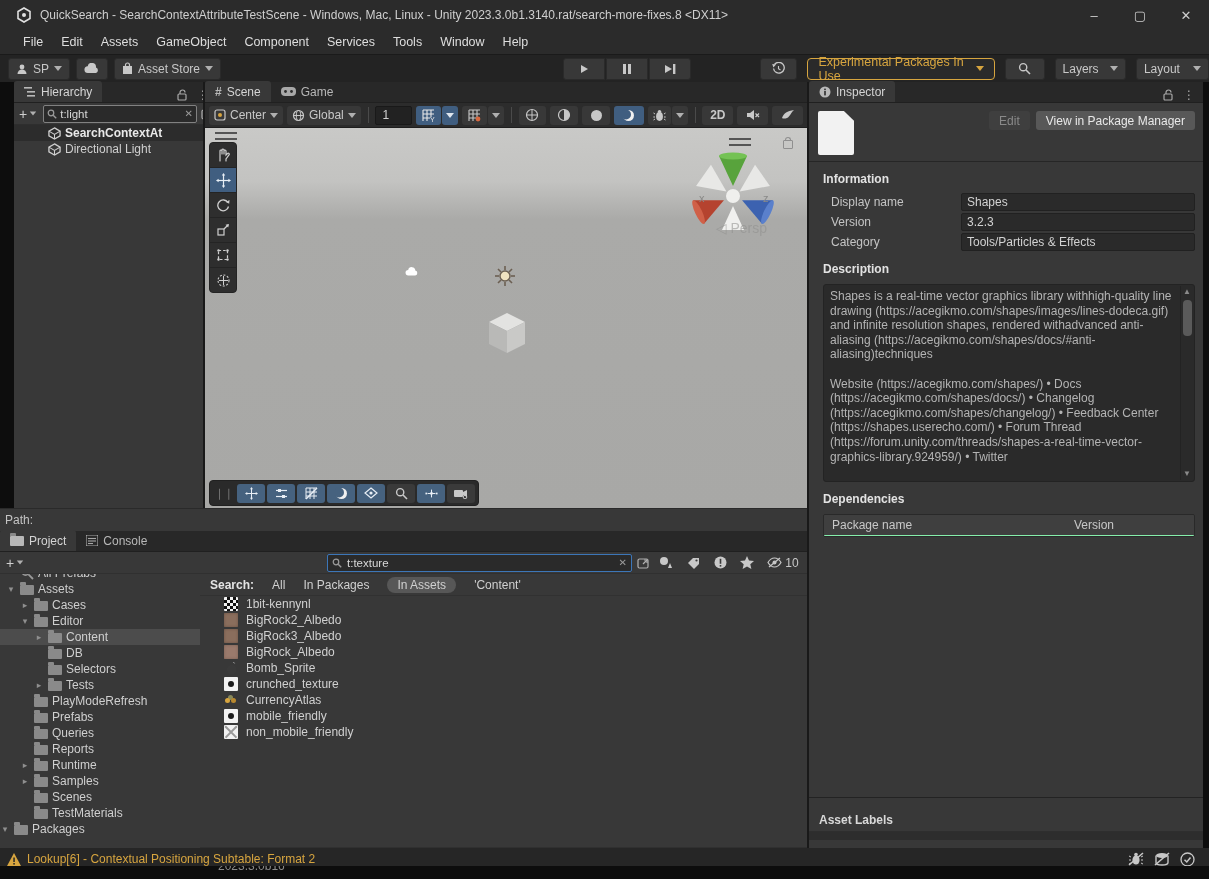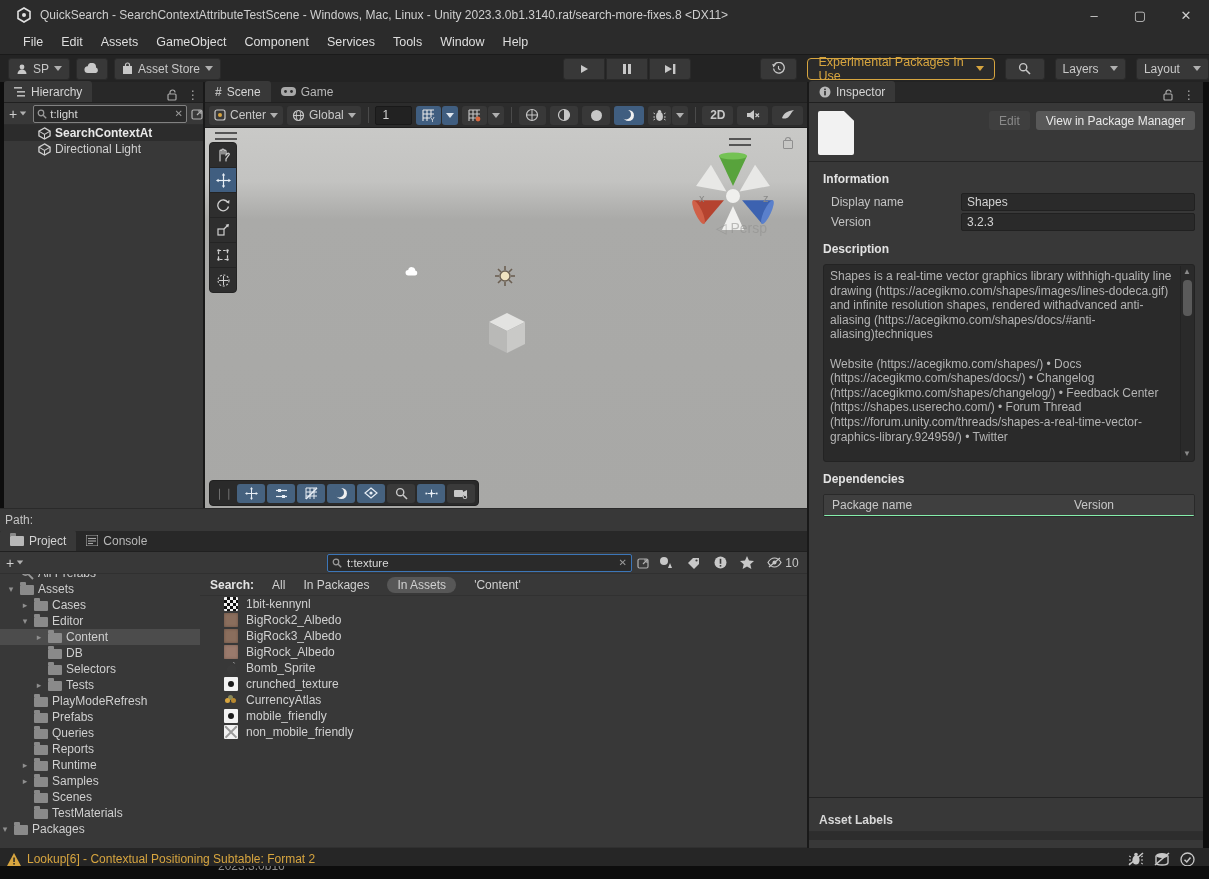--- a/index.html
+++ b/index.html
@@ -31,21 +31,21 @@
   .exp-btn .caret{border-top-color:#d7a53f;}
 
   
   .tabbar{background:#282828;height:21px;display:flex;align-items:flex-end;border-bottom:1px solid #202020;box-sizing:border-box;}
   .tab{height:21px;display:flex;align-items:center;gap:5px;padding:0 10px;color:#b8b8b8;background:transparent;}
   .tab.active{background:#383838;color:#d4d4d4;border-radius:3px 3px 0 0;}
   .tab-right{margin-left:auto;display:flex;align-items:center;gap:10px;padding-right:8px;color:#a8a8a8;}
   .kebab-glyph{color:#a8a8a8;font-size:12px;letter-spacing:0;}
 
   
-  .hierarchy{left:4px;top:82px;width:203px;height:426px;background:#383838;}
+  .hierarchy{left:14px;top:82px;width:203px;height:426px;background:#383838;}
   .hier-toolbar{display:flex;align-items:center;height:21px;padding:0 3px;gap:4px;background:#383838;border-bottom:1px solid #2e2e2e;}
   .plus-btn{color:#cfcfcf;font-size:14px;display:flex;align-items:center;gap:2px;padding:0 2px;}
   .plus-btn .caret{transform:scale(.8);}
   .searchfield{flex:1;display:flex;align-items:center;height:16px;background:#2a2a2a;border:1px solid #818181;border-radius:2px;padding:0 3px;gap:3px;min-width:0;}
   .searchfield input{flex:1;min-width:0;background:transparent;border:0;outline:0;color:#d8d8d8;font-size:11.5px;font-family:inherit;padding:0;}
   .clear-x{color:#9a9a9a;font-size:10px;}
   .hier-row{display:flex;align-items:center;height:16px;gap:4px;padding-left:34px;color:#cfcfcf;}
   .hier-row.selected{background:#2c2c2c;color:#e8e8e8;font-weight:bold;}
 
   
@@ -884,20 +884,24 @@
         <div class="insp-row">
           <span class="lbl">Display name</span>
           <span class="val">Shapes</span>
         </div>
 
         <div class="insp-row">
           <span class="lbl">Version</span>
           <span class="val">3.2.3</span>
         </div>
 
+        <div class="insp-row">
+          <span class="lbl">Category</span>
+          <span class="val">Tools/Particles &amp; Effects</span>
+        </div>
       </div>
     <div class="section-h">Description</div>
     <div class="desc-box">
       <div class="desc-text">Shapes is a real-time vector graphics library withhigh-quality line drawing (https://acegikmo.com/shapes/images/lines-dodeca.gif) and infinite resolution shapes, rendered withadvanced anti-aliasing (https://acegikmo.com/shapes/docs/#anti-aliasing)techniques
 
 Website (https://acegikmo.com/shapes/) • Docs (https://acegikmo.com/shapes/docs/) • Changelog (https://acegikmo.com/shapes/changelog/) • Feedback Center (https://shapes.userecho.com/) • Forum Thread (https://forum.unity.com/threads/shapes-a-real-time-vector-graphics-library.924959/) • Twitter</div>
       <div class="vscroll">
         <span class="scroll-arrow">▲</span>
           <span class="thumb"></span>
         <span class="scroll-arrow" style="margin-top:auto;">▼</span>

